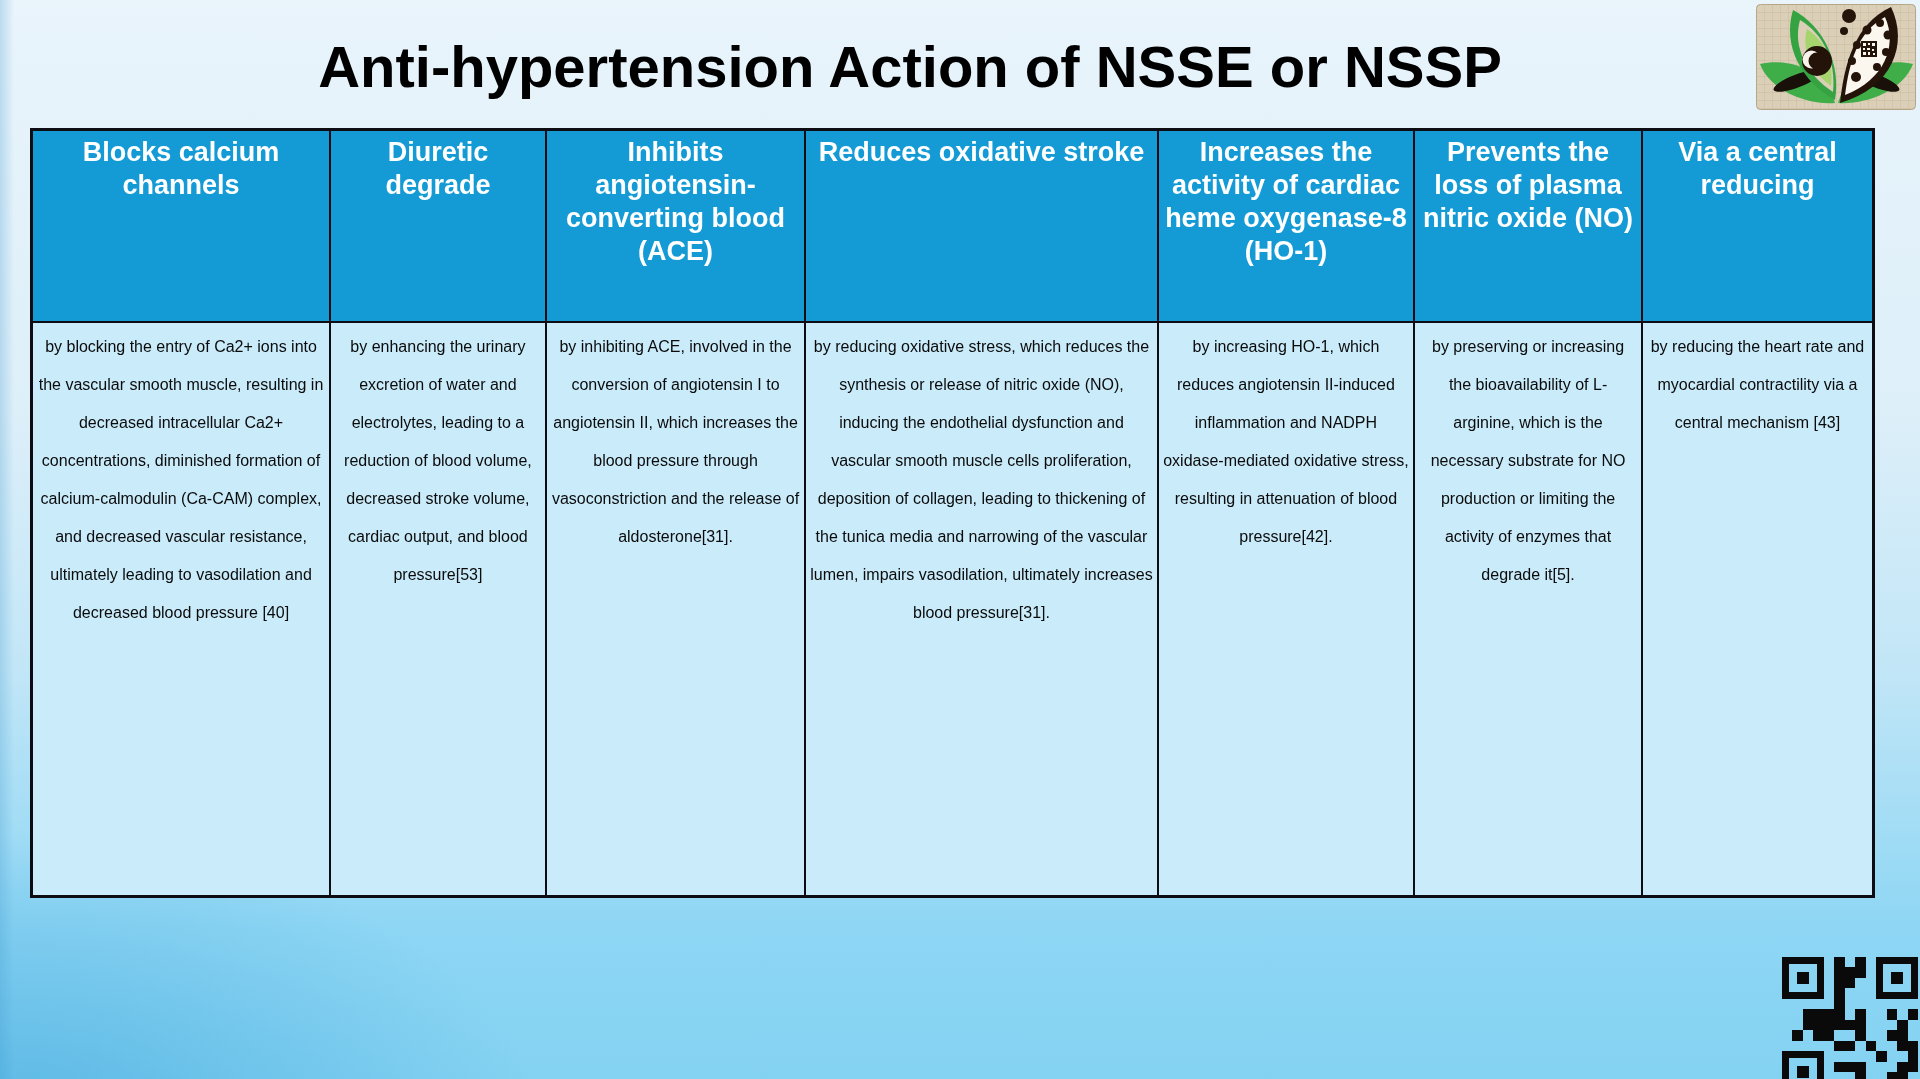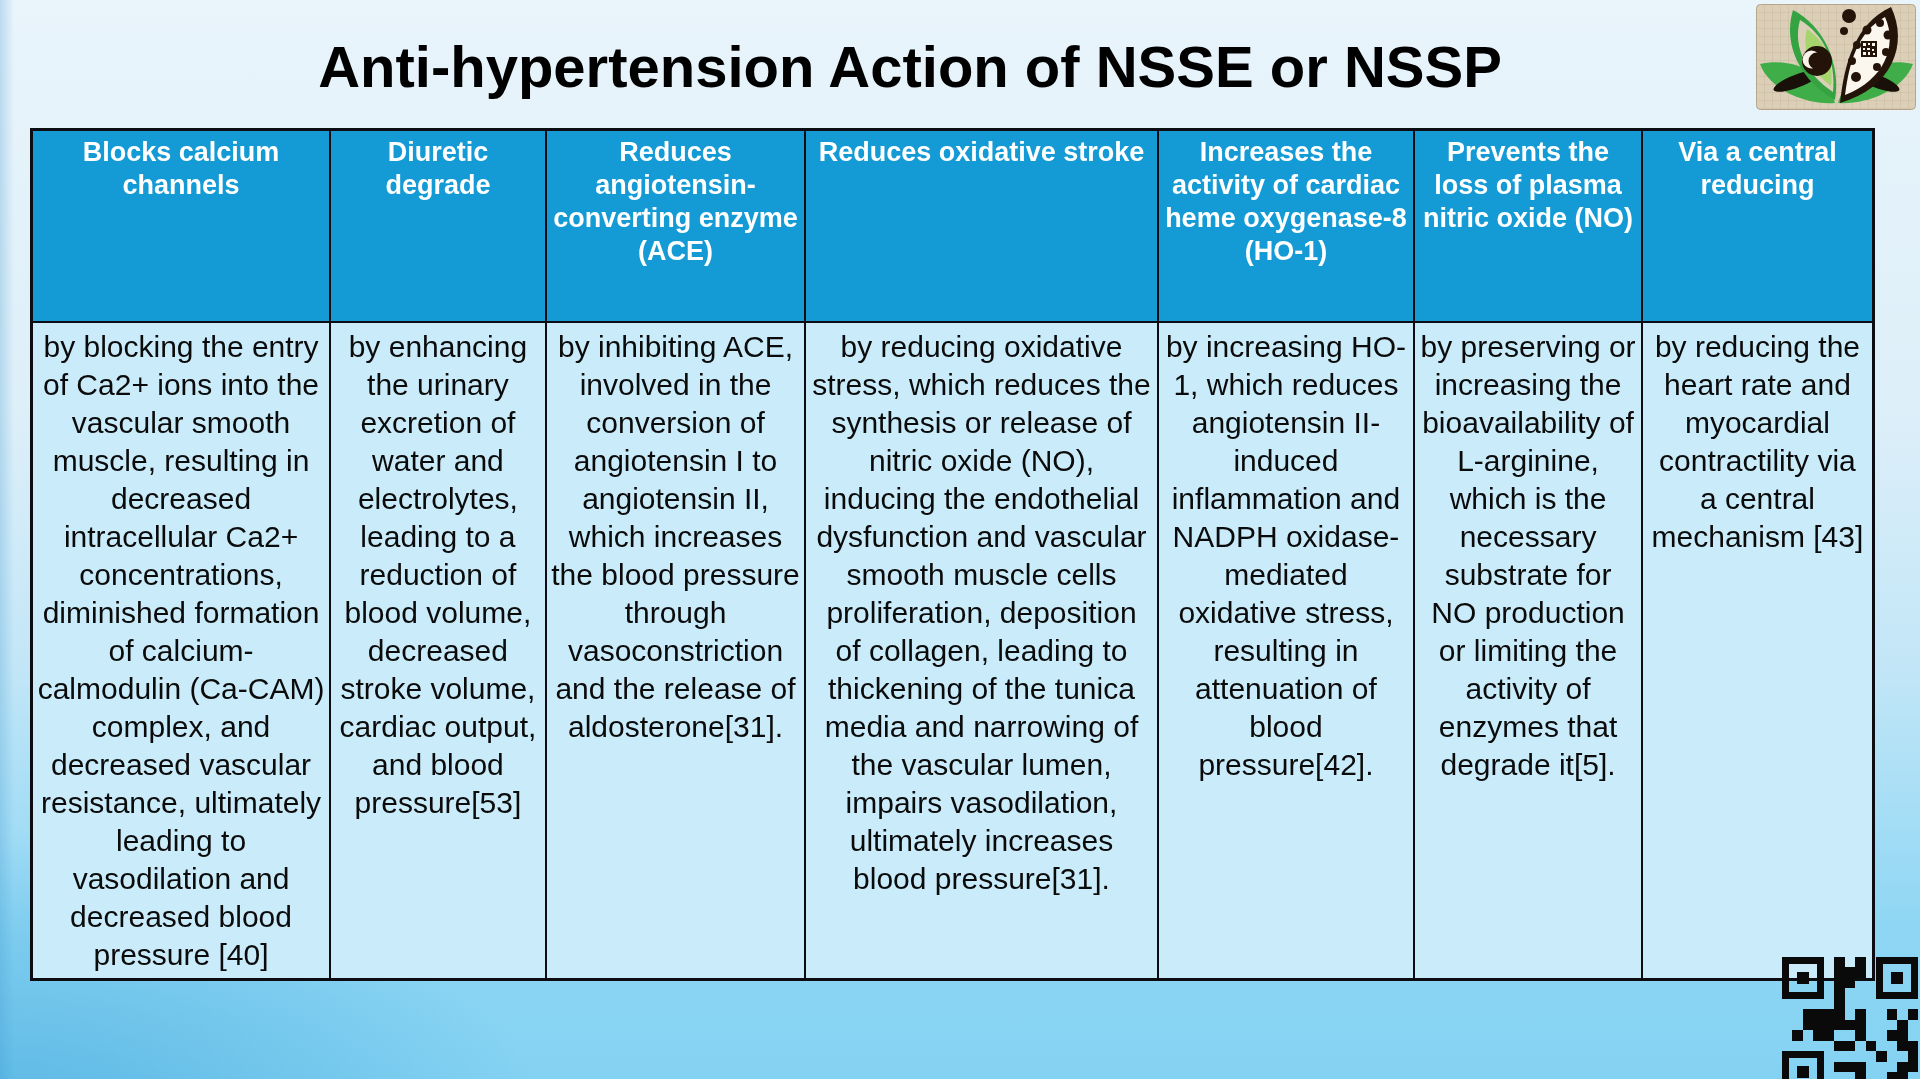--- a/index.html
+++ b/index.html
@@ -32,21 +32,21 @@
     padding:5px 4px 4px 4px;
     overflow:hidden;
   }
   table.main thead tr{height:192px;}
   table.main th{
     background:#149bd5;color:#ffffff;
     font-size:27px;font-weight:700;line-height:33px;
   }
   table.main td{
     background:#c9ebfa;color:#0b0b0b;
-    font-size:30px;font-weight:400;line-height:38px;
+    font-size:16px;font-weight:400;line-height:38px;
   }
   col.c1{width:16.21%}col.c2{width:11.71%}col.c3{width:14.09%}
   col.c4{width:19.13%}col.c5{width:13.93%}col.c6{width:12.36%}col.c7{width:12.57%}
   .qr{
     position:absolute;right:2px;bottom:-16px;width:136px;height:140px;
   }
 </style>
 </head>
 <body>
 
@@ -114,21 +114,21 @@
       <col class="c3">
       <col class="c4">
     <col class="c5">
       <col class="c6">
       <col class="c7">
   </colgroup>
   <thead>
     <tr>
       <th>Blocks calcium channels</th>
       <th>Diuretic degrade</th>
-      <th>Reduces angiotensin-converting enzyme (ACE)</th>
+      <th>Inhibits angiotensin-converting blood (ACE)</th>
       <th>Reduces oxidative stroke</th>
       <th>Increases the activity of cardiac heme oxygenase-8 (HO-1)</th>
       <th>Prevents the loss of plasma nitric oxide (NO)</th>
       <th>Via a central reducing</th>
     </tr>
   </thead>
   <tbody>
     <tr>
       <td>by blocking the entry of Ca2+ ions into the vascular smooth muscle, resulting in decreased intracellular Ca2+ concentrations, diminished formation of calcium-calmodulin (Ca-CAM) complex, and decreased vascular resistance, ultimately leading to vasodilation and decreased blood pressure [40]</td>
       <td>by enhancing the urinary excretion of water and electrolytes, leading to a reduction of blood volume, decreased stroke volume, cardiac output, and blood pressure[53]</td>

